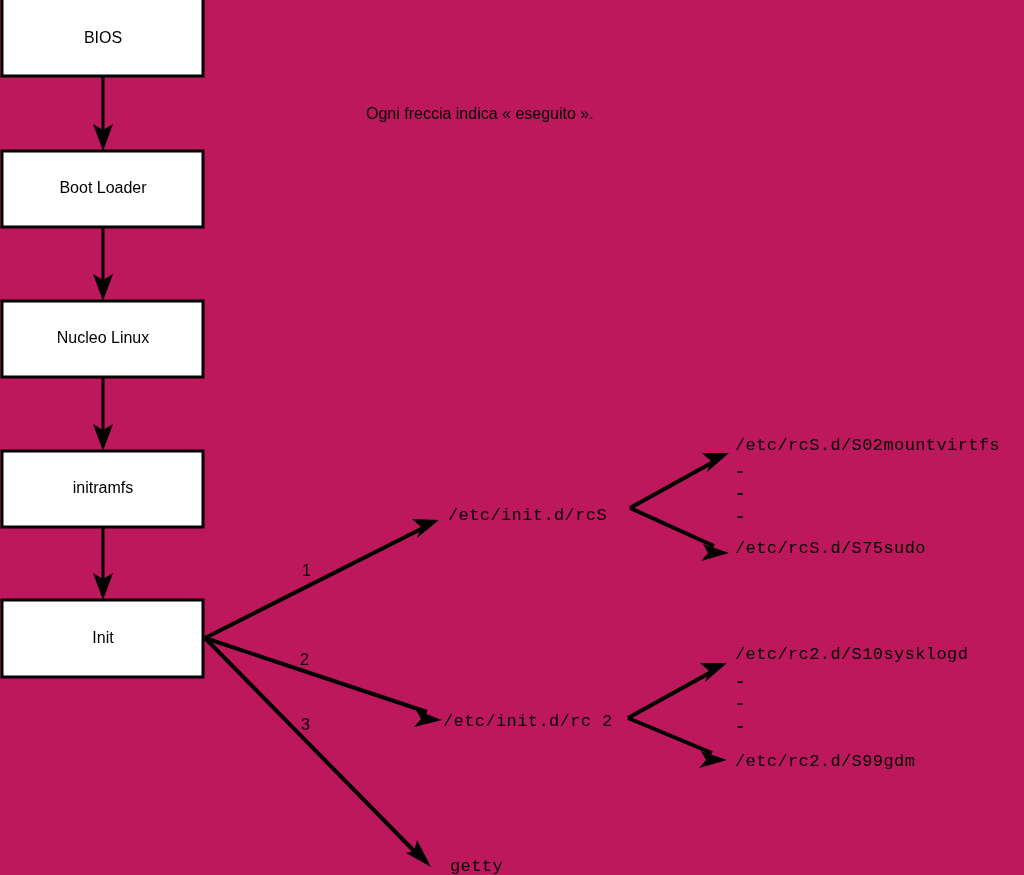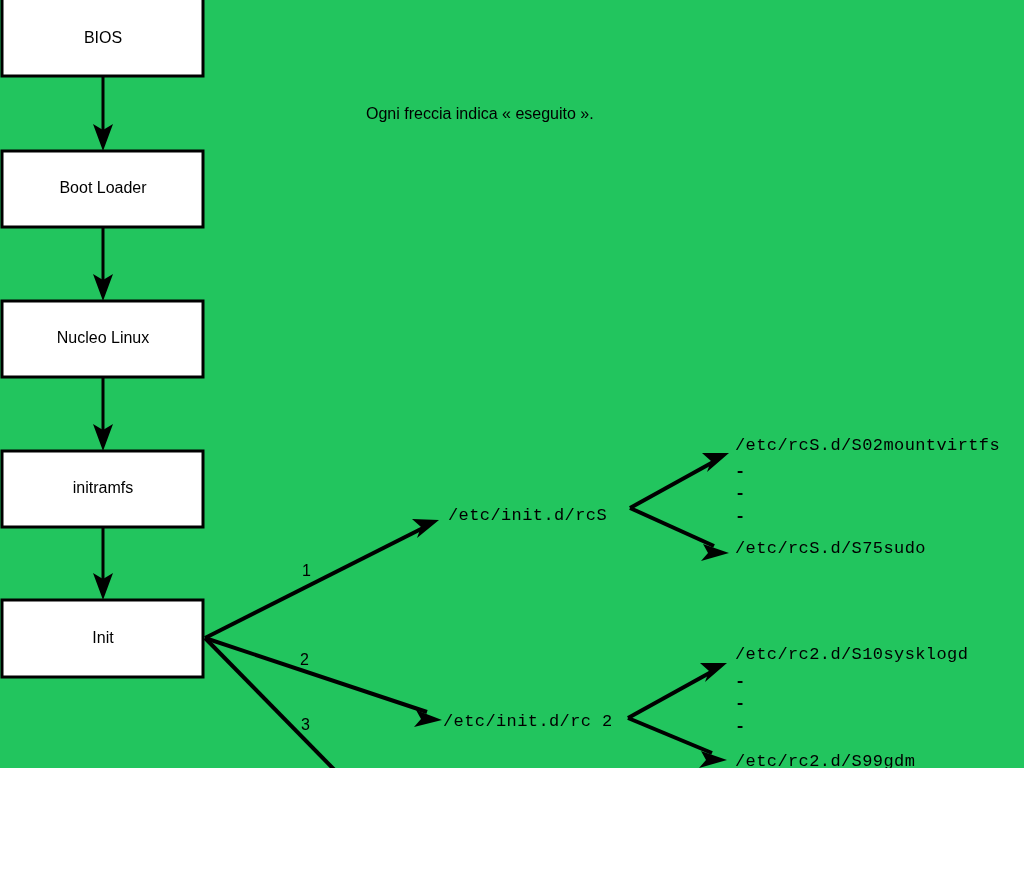--- a/index.html
+++ b/index.html
@@ -8,22 +8,22 @@
     padding: 0;
     background: #ffffff;
   }
   body {
     font-family: "Liberation Sans", sans-serif;
     -webkit-font-smoothing: antialiased;
   }
   #diagram-root {
     position: relative;
     width: 1024px;
-    height: 768px;
-    background: #22c55e;
+    height: 875px;
+    background: #be185d;
     overflow: hidden;
   }
   #diagram-svg {
     position: absolute;
     left: 0;
     top: 0;
     width: 1024px;
     height: 875px;
     display: block;
   }

